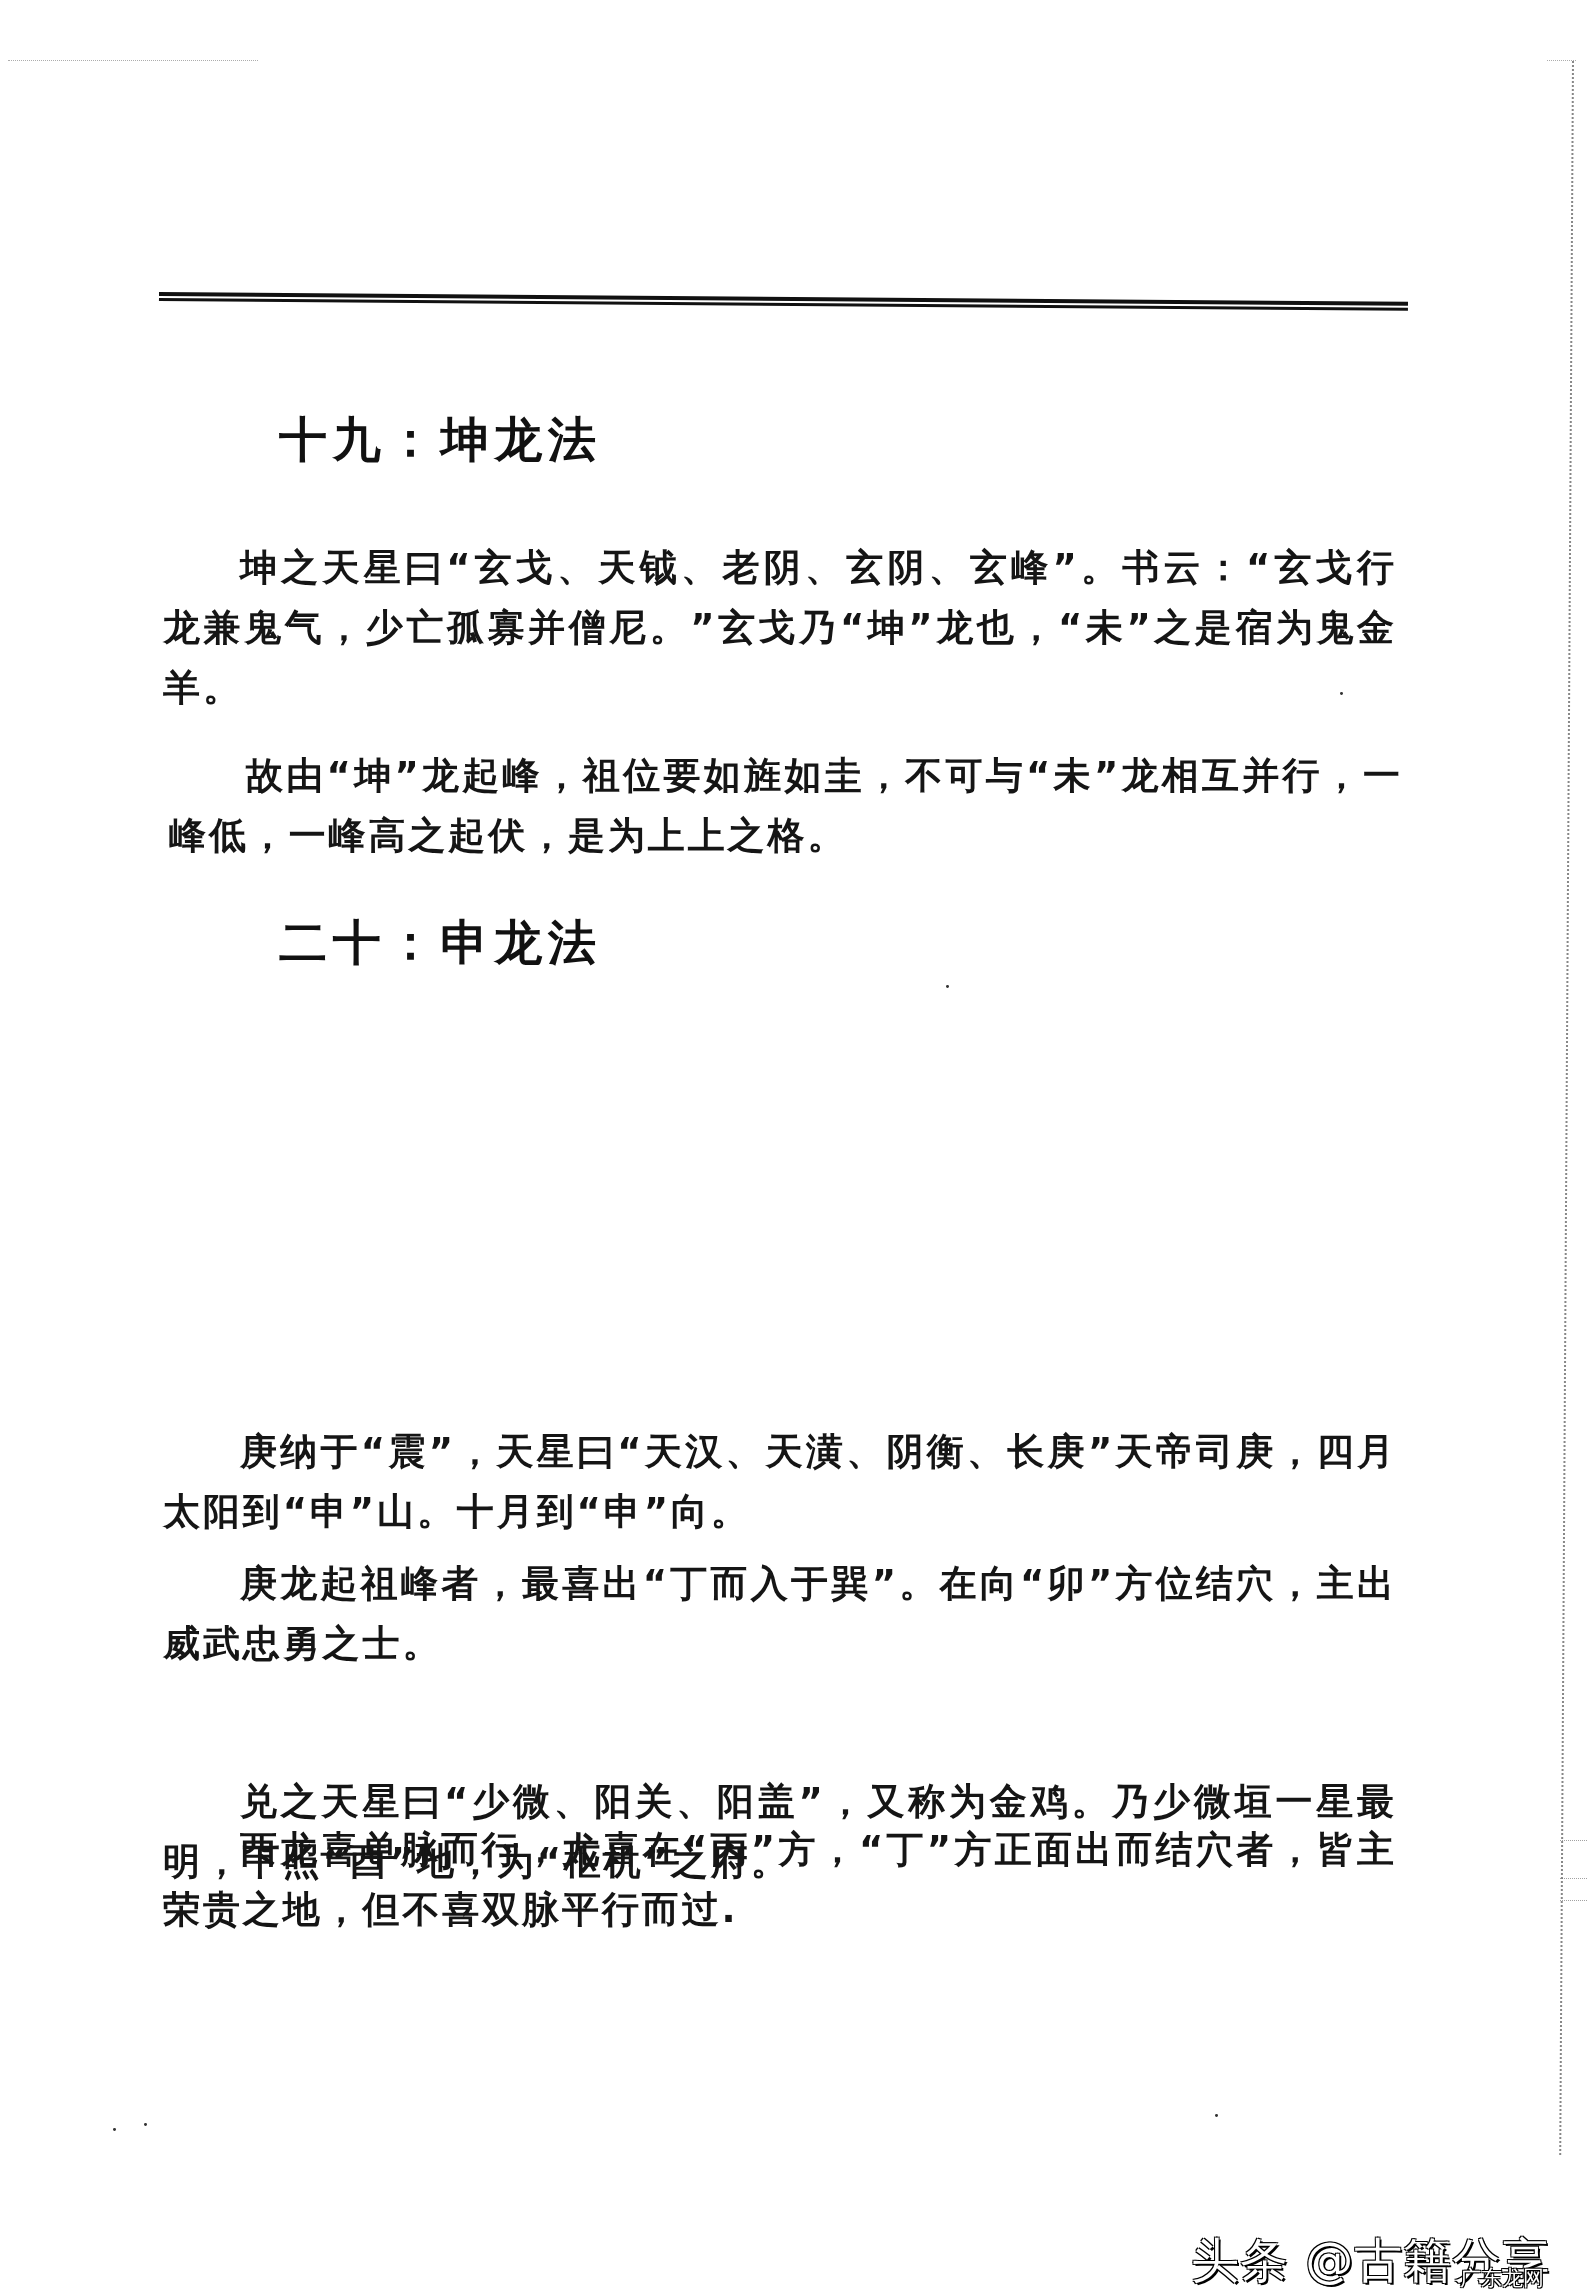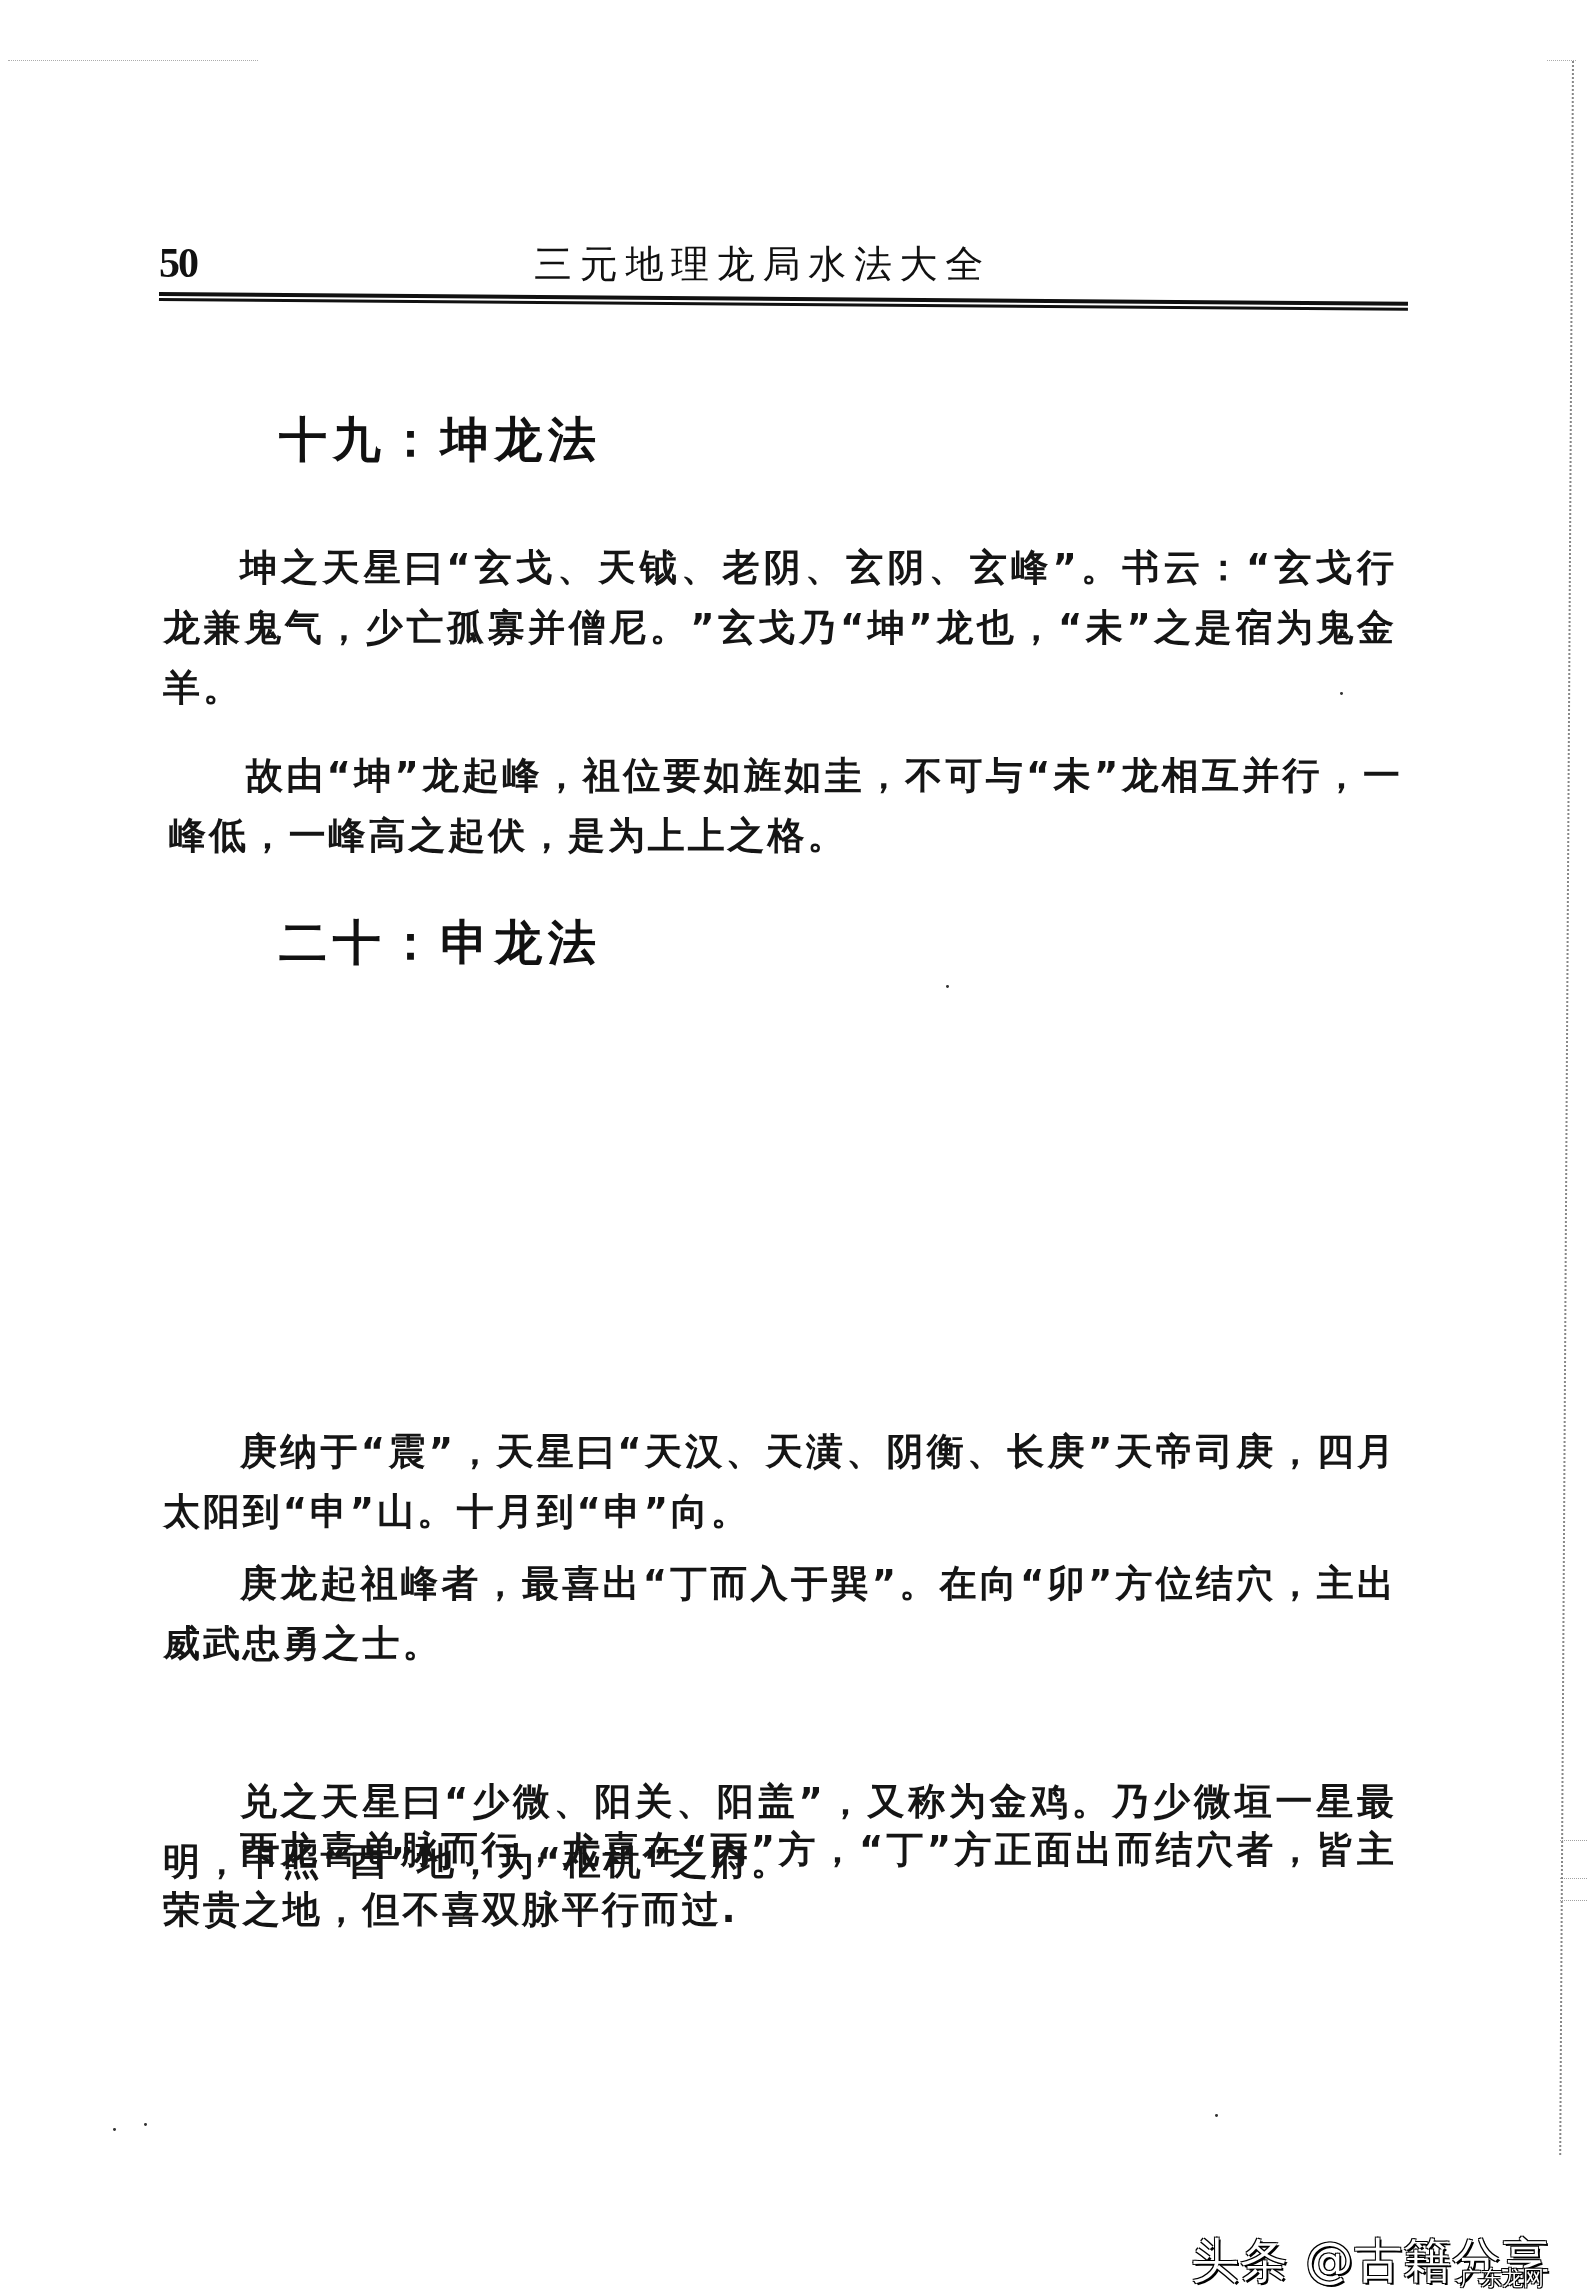--- a/index.html
+++ b/index.html
@@ -39,24 +39,20 @@
 <body>
 
 <div class="page">
   <div class="dots-top"></div>
   <div class="dots-top-r"></div>
   <div class="right-border"></div>
   <div class="right-tick" style="top:1840px"></div>
   <div class="right-tick" style="top:1878px"></div>
   <div class="right-tick" style="top:1900px"></div>
 
-  <div class="header">
-    <span class="page-num">50</span>
-    <span class="book-title">三元地理龙局水法大全</span>
-  </div>
   <div class="rule">
     <div class="l1"></div>
     <div class="l2"></div>
   </div>
 
   <div class="section-title" style="top:408px">十九：坤龙法</div>
   <p class="para" style="top:538px;margin:0">坤之天星曰“玄戈、天钺、老阴、玄阴、玄峰”。书云：“玄戈行龙兼鬼气，少亡孤寡并僧尼。”玄戈乃“坤”龙也，“未”之是宿为鬼金羊。</p>
   <p class="para" style="top:740px;margin:6px">故由“坤”龙起峰，祖位要如旌如圭，不可与“未”龙相互并行，一峰低，一峰高之起伏，是为上上之格。</p>
 
   <div class="section-title" style="top:911px">二十：申龙法</div>

